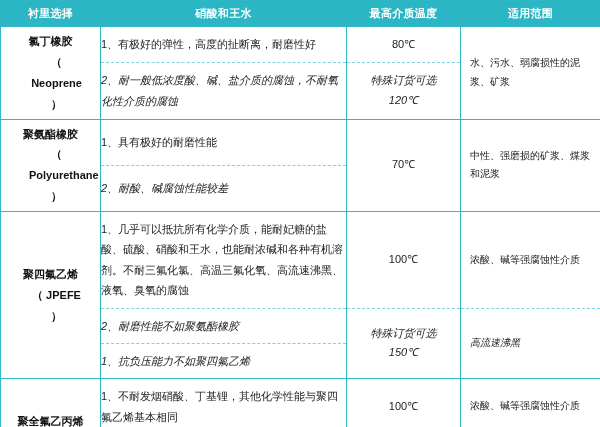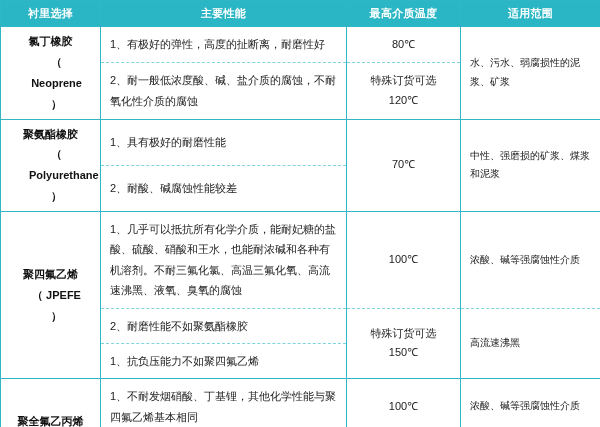--- a/index.html
+++ b/index.html
@@ -53,56 +53,56 @@
   }
   td.material .en {
     display: block;
     font-weight: bold;
     margin-left: 12px;
   }
   td.perf {
     font-size: 11px;
     color: #222222;
     line-height: 1.85;
-    padding: 7px 9px;
+    padding: 7px 0;
     text-align: left;
   }
   td.temp {
     text-align: center;
     font-size: 11px;
     color: #222222;
     line-height: 1.8;
     padding: 5px 4px;
   }
   td.scope {
     font-size: 10px;
     color: #222222;
     line-height: 1.85;
     padding: 7px 9px;
     text-align: left;
   }
   
   .dash-bottom { border-bottom: 1px dashed #7fd3db !important; }
-  .dash-top { border-top: 1px dashed #7fd3db !important; }
+  .dash-top { border-top: 1px dashed #7fd3db !important; font-style: italic; }
 </style>
 </head>
 <body>
 
 <div class="table-wrap">
   <table class="spec">
     <colgroup>
       <col class="col-a">
       <col class="col-b">
       <col class="col-c">
       <col class="col-d">
     </colgroup>
     <thead>
       <tr>
         <th>衬里选择</th>
-        <th>主要性能</th>
+        <th>硝酸和王水</th>
         <th>最高介质温度</th>
         <th>适用范围</th>
       </tr>
     </thead>
     <tbody>
 
       <tr>
         <td class="material" rowspan="2">
           <span>氯丁橡胶</span>
           <span class="en">（ Neoprene ）</span>

